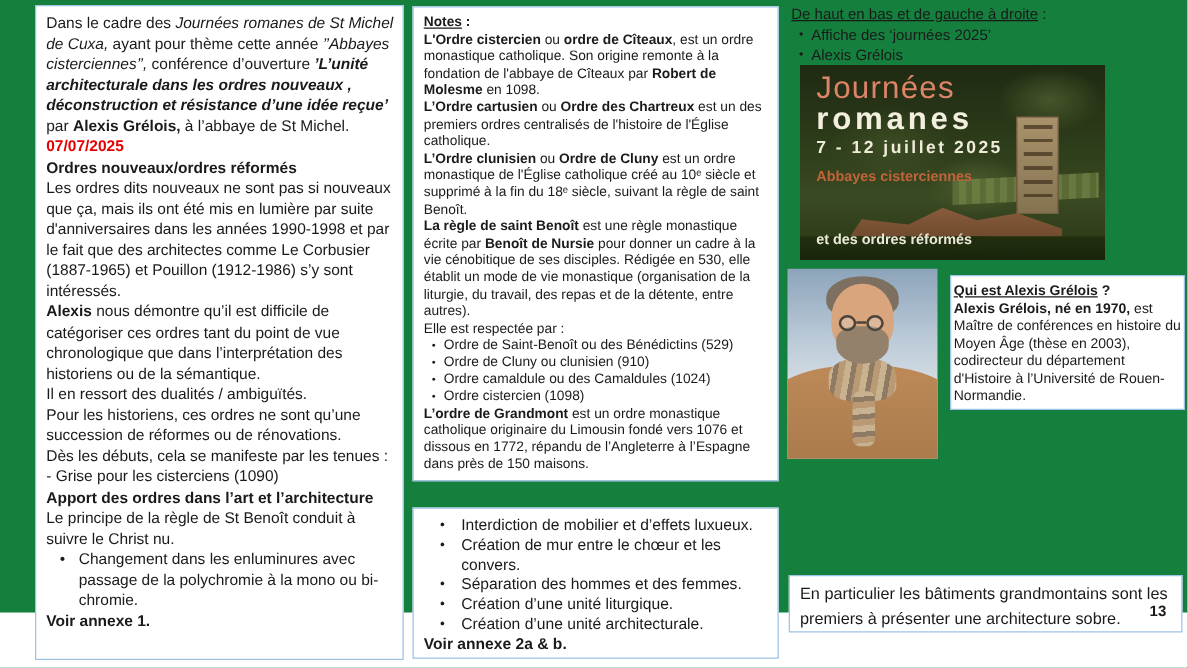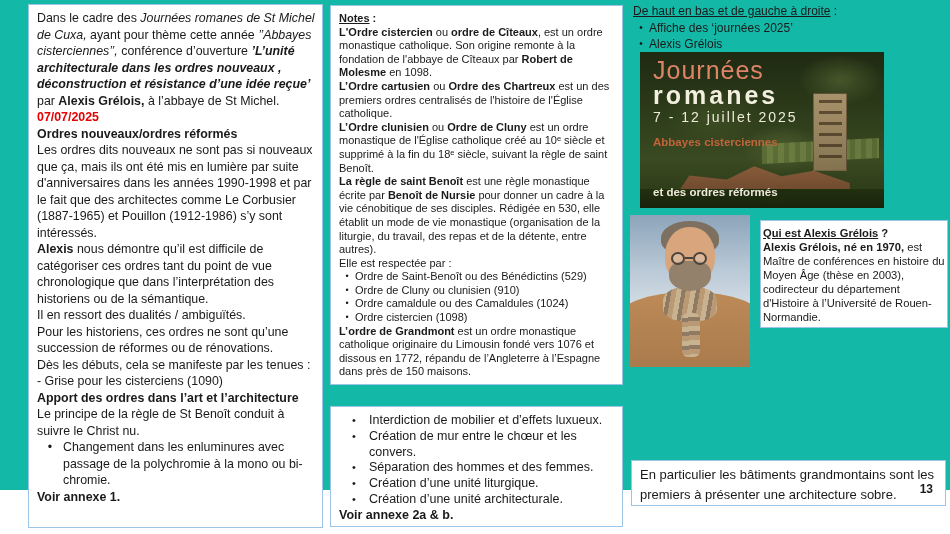--- a/index.html
+++ b/index.html
@@ -1,17 +1,17 @@
 <!DOCTYPE html>
 <html><head>
 <meta charset="utf-8">
 <style>
   * { margin:0; padding:0; box-sizing:border-box; }
   html,body { width:950px; height:534px; background:#ffffff; font-family:"Liberation Sans",sans-serif; color:#1a1a1a; overflow:hidden; }
-  #slide { position:relative; width:950px; height:490px; background:#14b8a6; }
+  #slide { position:relative; width:950px; height:490px; background:#15803d; }
 
   .box { position:absolute; border:1.5px solid #9DC3E6; background:#ffffff; }
 
   .b { font-weight:bold; }
   .i { font-style:italic; }
   .u { text-decoration:underline; }
 
   .para { margin:0; }
   .bullet { display:flex; }
   .bullet .marker { text-align:center; }
@@ -53,21 +53,21 @@
   #poster-roofs { position:absolute; left:16%; bottom:11%; width:70%; height:18%;
     background:linear-gradient(180deg,#8a5e3c,#6f4a2e);
     clip-path:polygon(0 100%, 6% 45%, 28% 60%, 44% 12%, 60% 48%, 79% 28%, 100% 72%, 100% 100%); }
   #poster-trees { position:absolute; left:0; bottom:0; width:100%; height:12%;
     background:radial-gradient(30px 16px at 15% 0%, #24330f 0%, rgba(36,51,15,0) 70%),
                radial-gradient(34px 18px at 55% 20%, #1e2b0c 0%, rgba(30,43,12,0) 70%),
                linear-gradient(180deg,#22300f,#18230a); }
   #poster-text { position:absolute; left:13px; top:5px; z-index:3; }
   #poster-title { font-size:25px; line-height:26px; color:#DE8468; letter-spacing:1px; }
   #poster-subtitle { font-size:25px; line-height:25px; color:#F3EFDF; font-weight:bold; letter-spacing:3px; }
-  #poster-dates { font-size:14px; line-height:19px; color:#EFEBDB; font-weight:normal; letter-spacing:2px; }
+  #poster-dates { font-size:14px; line-height:19px; color:#EFEBDB; font-weight:bold; letter-spacing:2px; }
   #poster-tagline { margin-top:9px; font-size:11.5px; line-height:13.5px; font-weight:bold; }
   #poster-tag1 { color:#C2643A; }
   #poster-tag2, #poster-tag3 { color:#EDE9DA;margin-top:36px; }
 
   
   #portrait { position:absolute; left:630px; top:215px; width:120px; height:152px; overflow:hidden;
     background:linear-gradient(180deg,#8ca4ba 0%, #bccbd8 38%, #dbe2e8 68%, #e9edf0 100%); }
   #portrait-jacket { position:absolute; left:-12%; bottom:-4px; width:124%; height:52%;
     background:linear-gradient(180deg,#bd8a57,#a97a4c); border-radius:48% 48% 0 0 / 36% 36% 0 0; }
   #portrait-hair { position:absolute; left:31px; top:6px; width:58px; height:34px;

